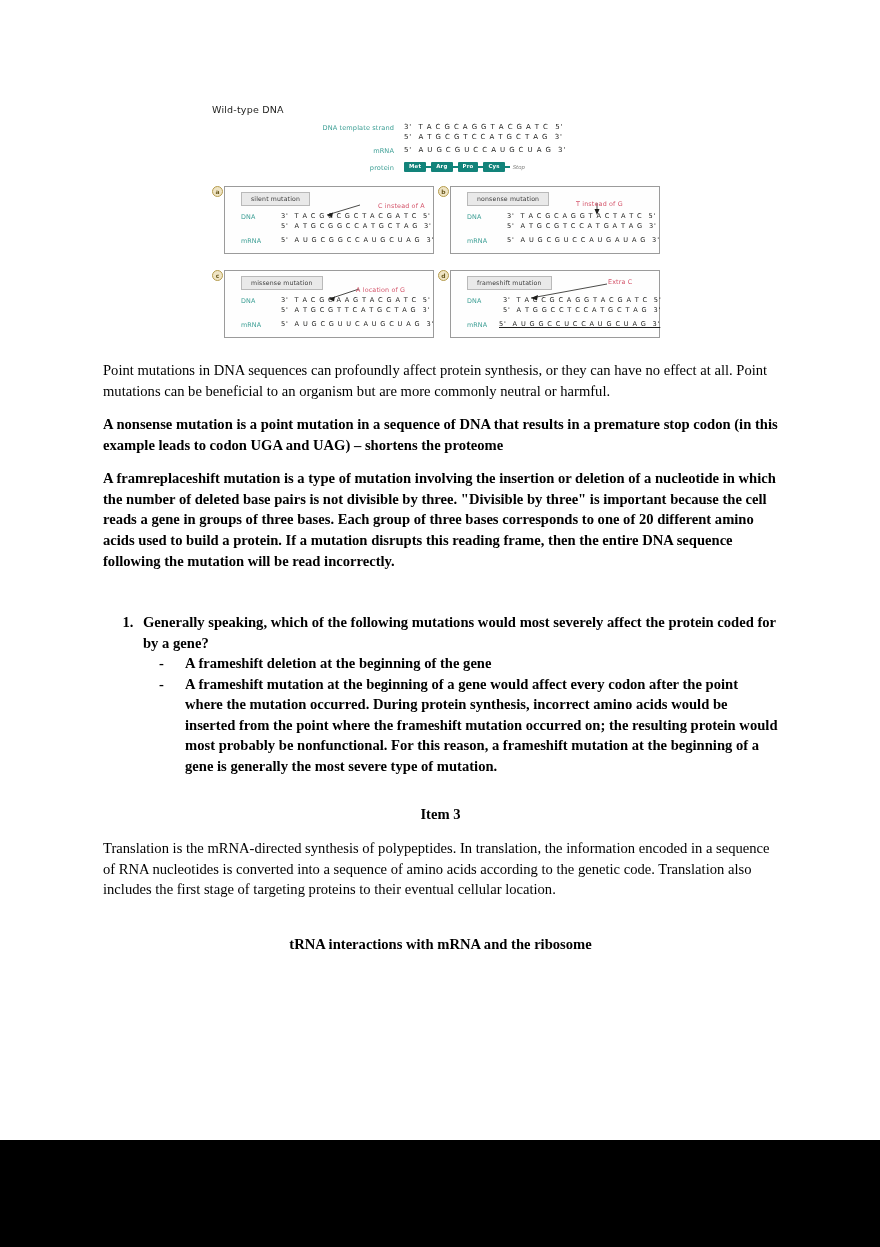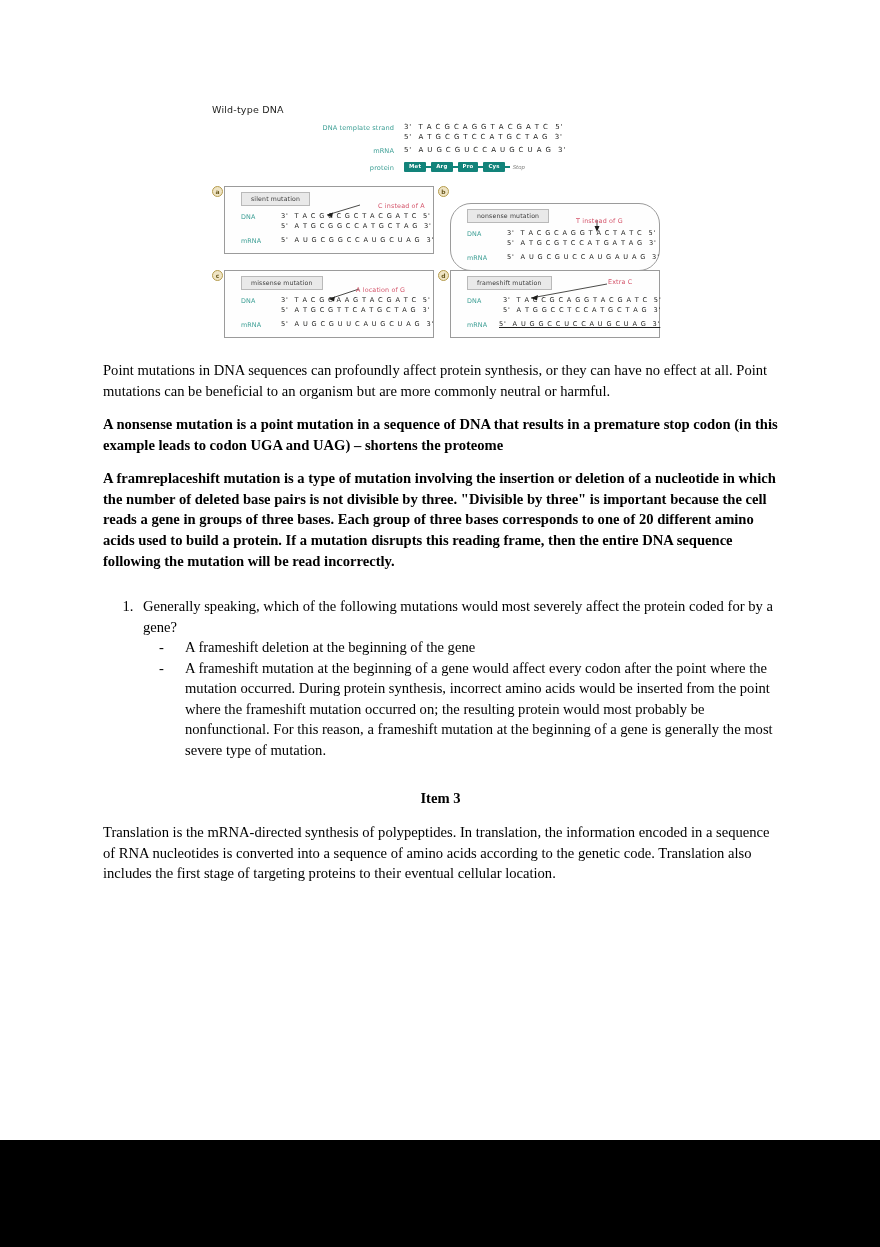--- a/index.html
+++ b/index.html
@@ -115,21 +115,21 @@
   }
   .panel {
     position: absolute;
     width: 210px;
     height: 68px;
     background: #fefefe;
     border: 1px solid #9b9b9b;
     box-sizing: border-box;
   }
   .panel-a { left: 12px;  top: 2px; }
-  .panel-b { left: 238px; top: 19px; border-radius: 21px; }
+  .panel-b { left: 238px; top: 2px; }
   .panel-c { left: 12px;  top: 86px; }
   .panel-d { left: 238px; top: 86px; }
 
   .panel-marker {
     position: absolute;
     width: 11px; height: 11px;
     border-radius: 50%;
     background: #efe4c4;
     border: 1px solid #b59c4e;
     box-sizing: border-box;
@@ -205,24 +205,25 @@
 
   .center-head {
     margin: 9px 0 14px 0;
     text-align: center;
     font-size: 14.6px;
     line-height: 1.41;
   }
   .center-head.b { font-weight: bold; }
 
   ol.qlist {
-    margin: 0 0 0 0;
+    margin: 16px 0 0 0;
     padding-left: 34px;
     font-size: 14.6px;
     line-height: 1.41;
+    font-weight: bold;
   }
   ol.qlist > li { margin-bottom: 0; padding-left: 6px; }
 
   ul.dashlist {
     list-style: none;
     margin: 0;
     padding-left: 16px;
   }
   ul.dashlist > li {
     position: relative;
@@ -360,18 +361,19 @@
     </ol>
 
     <div class="spacer-18"></div>
 
     <div class="center-head b">Item 3</div>
 
     <p class="para">Translation is the mRNA-directed synthesis of polypeptides. In translation, the information encoded in a sequence of RNA nucleotides is converted into a sequence of amino acids according to the genetic code. Translation also includes the first stage of targeting proteins to their eventual cellular location.</p>
 
     <div class="spacer-12"></div>
 
+    <div class="center-head b">tRNA interactions with mRNA and the ribosome</div>
 
   </div>
 
 </div>
 
 <div class="bottom-band"></div>
 
 </body></html>

